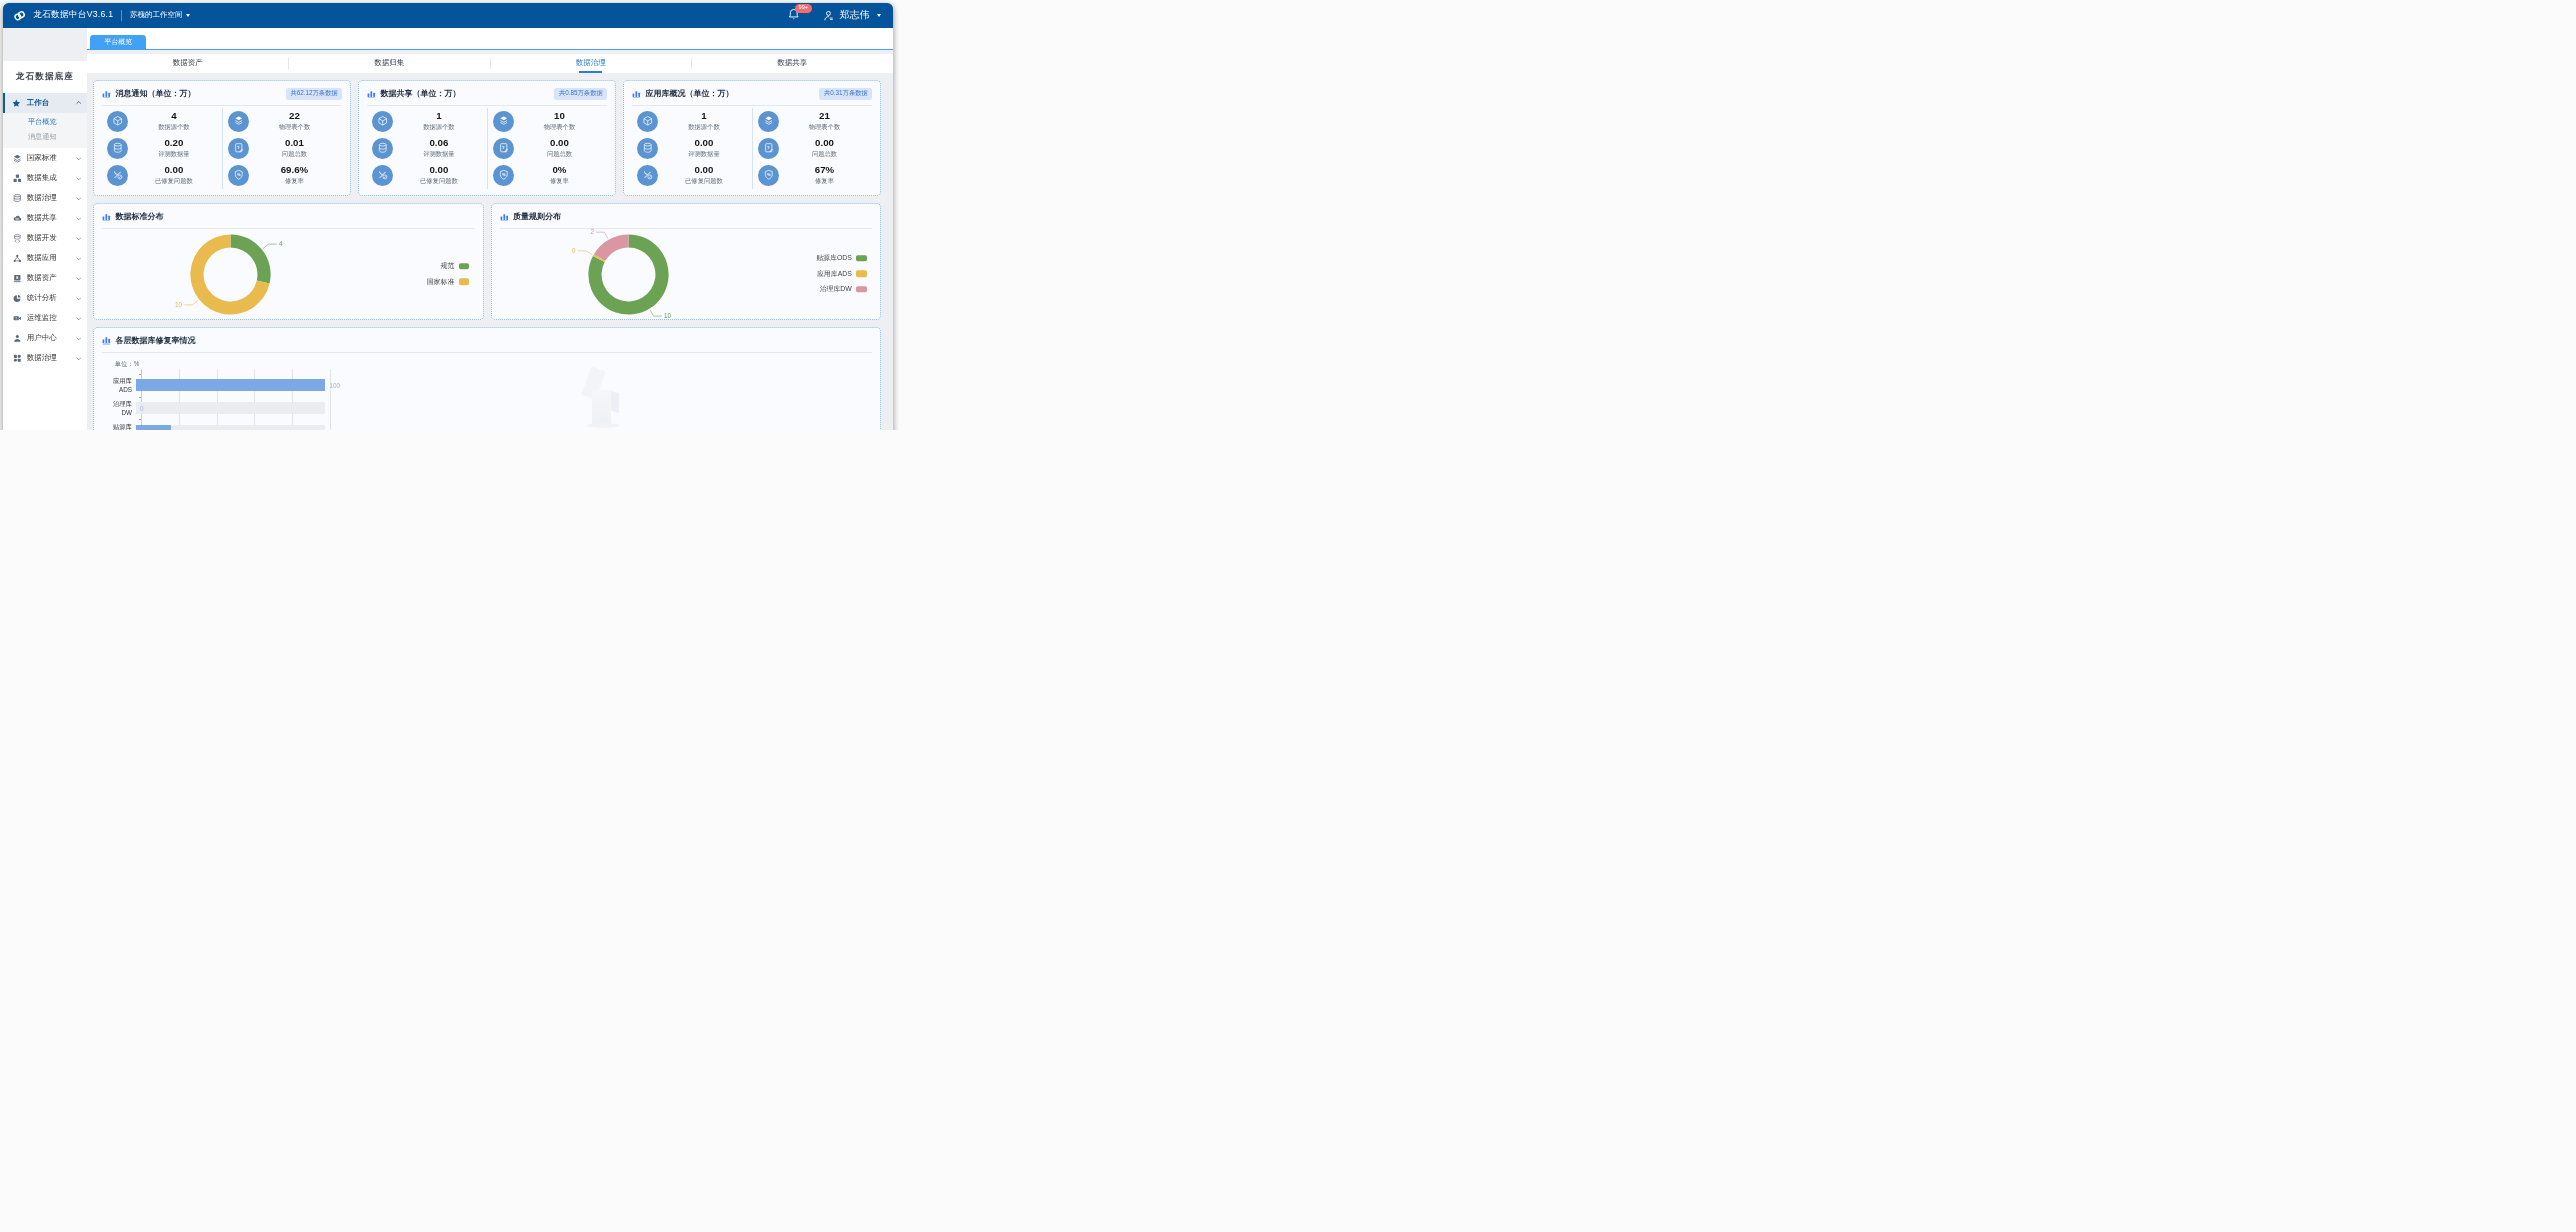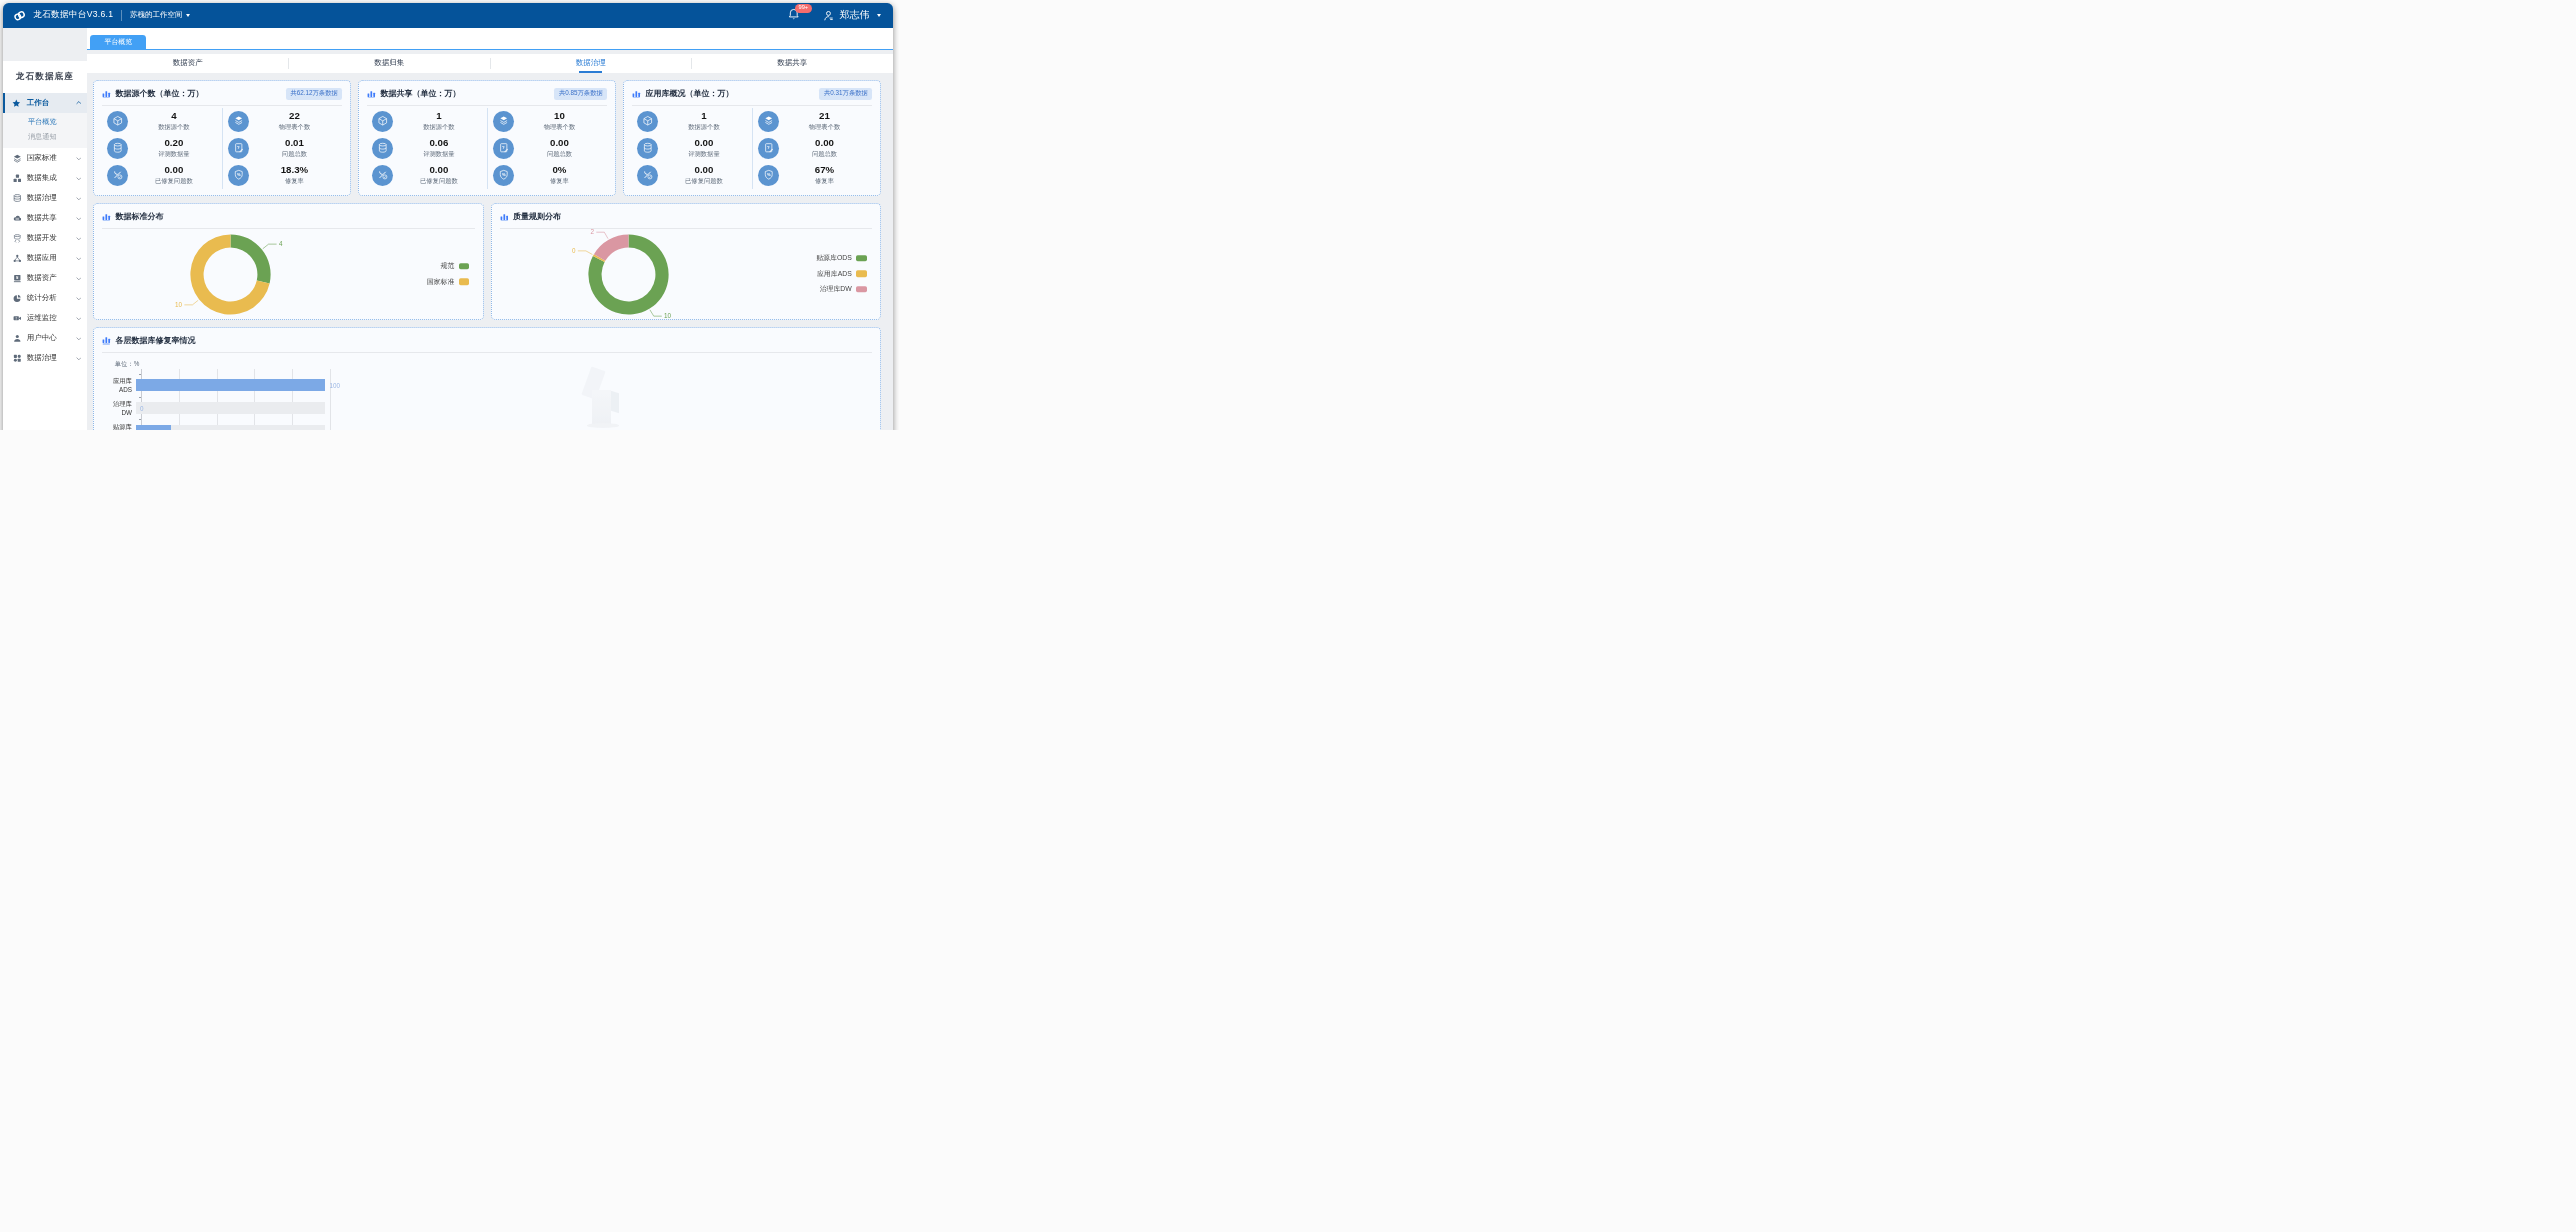--- a/index.html
+++ b/index.html
@@ -340,21 +340,21 @@
           <div class="card ov-card">
             <div class="card-head">
               <span class="chart-ico">
                   <svg width="8.6" height="8.6" viewBox="0 0 15 15">
                     <rect x="1" y="6" width="3" height="6" rx=".6" fill="#3e7bfa"></rect>
                     <rect x="6" y="2" width="3" height="10" rx=".6" fill="#3e7bfa"></rect>
                     <rect x="11" y="5" width="3" height="7" rx=".6" fill="#3e7bfa"></rect>
                     <rect x="1" y="13.2" width="13" height="1.6" rx=".8" fill="#6f9df8"></rect>
                   </svg>
                 </span>
-              <span class="card-title">数据源个数（单位：万）</span>
+              <span class="card-title">消息通知（单位：万）</span>
               <span class="badge">共62.12万条数据</span>
             </div>
             <div class="card-div"></div>
             <div class="stats">
               <div class="stat">
                 <span class="sicon">
                     <svg width="11.5" height="11.5" viewBox="0 0 24 24">
                       <g fill="none" stroke="#fff" stroke-width="1.5">
                         <path d="M12 3l8 4.6v8.8L12 21l-8-4.6V7.6z"></path>
                         <path d="M4 7.6l8 4.6 8-4.6M12 12.2V21"></path>
@@ -426,21 +426,21 @@
                   </span>
               </div>
               <div class="stat rcol">
                 <span class="sicon">
                     <svg width="11.5" height="11.5" viewBox="0 0 24 24">
                       <path d="M12 2.8l7.2 2.6v6.2c0 4.6-3 7.8-7.2 9.6-4.2-1.8-7.2-5-7.2-9.6V5.4z" fill="none" stroke="#fff" stroke-width="1.5"></path>
                       <text x="12" y="15.5" font-size="8.5" fill="#fff" text-anchor="middle" font-weight="bold">%</text>
                     </svg>
                   </span>
                 <span class="sbody">
-                    <div class="snum">18.3%</div>
+                    <div class="snum">69.6%</div>
                     <div class="slabel">修复率</div>
                   </span>
               </div>
             </div>
           </div>
 
           <div class="card ov-card">
             <div class="card-head">
               <span class="chart-ico">
                   <svg width="8.6" height="8.6" viewBox="0 0 15 15">

